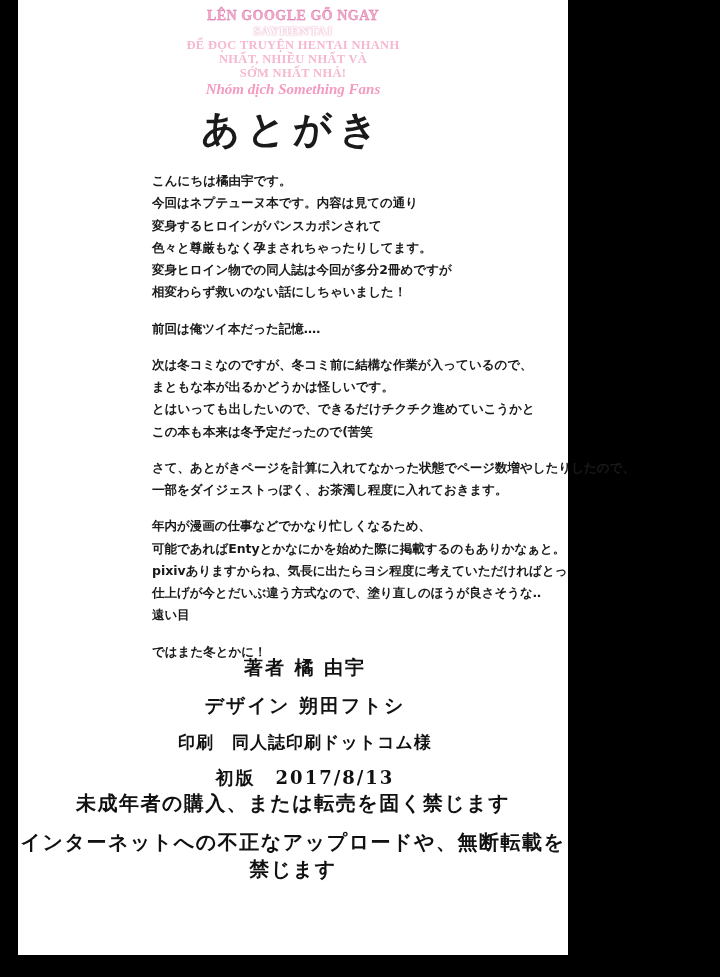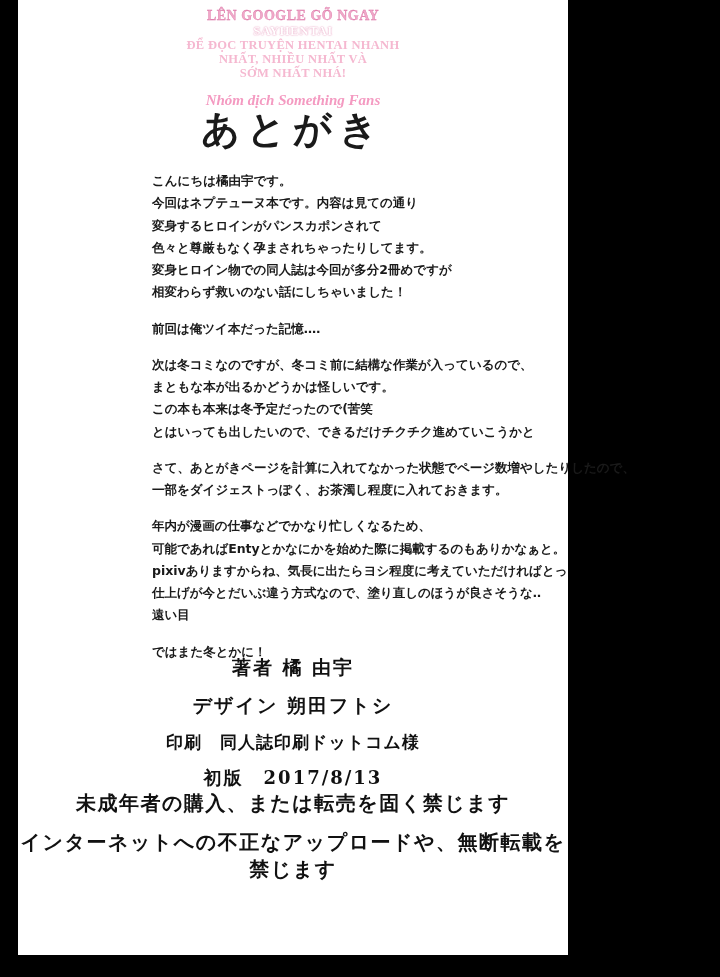--- a/index.html
+++ b/index.html
@@ -53,21 +53,21 @@
     font-size: 12.5px;
     letter-spacing: 0.3px;
     color: #f5b8d0;
   }
   .wm-sig {
     font-family: "Liberation Serif", serif;
     font-style: italic;
     font-weight: bold;
     font-size: 15px;
     color: #f49ac1;
-    margin-top: 12px;
+    margin-top: 1px;
   }
   .title {
     position: absolute;
     left: 0;
     top: 104px;
     width: 100%;
     text-align: center;
     font-family: "DejaVu Serif", serif;
     font-size: 38px;
     font-weight: bold;
@@ -86,21 +86,21 @@
     font-weight: bold;
   }
   .para {
     margin: 0 0 14px 0;
   }
   .para div {
     white-space: nowrap;
   }
   .credits {
     position: absolute;
-    left: 0;
+    left: 12px;
     top: 655px;
     width: 100%;
     text-align: center;
     color: #111111;
     font-family: "DejaVu Serif", serif;
   }
   .credit-line {
     font-size: 19px;
     font-weight: bold;
     letter-spacing: 2px;
@@ -156,22 +156,22 @@
       <div>色々と尊厳もなく孕まされちゃったりしてます。</div>
       <div>変身ヒロイン物での同人誌は今回が多分2冊めですが</div>
       <div>相変わらず救いのない話にしちゃいました！</div>
     </div>
     <div class="para">
       <div>前回は俺ツイ本だった記憶‥‥</div>
     </div>
     <div class="para">
       <div>次は冬コミなのですが、冬コミ前に結構な作業が入っているので、</div>
       <div>まともな本が出るかどうかは怪しいです。</div>
+      <div>とはいっても出したいので、できるだけチクチク進めていこうかと</div>
       <div>この本も本来は冬予定だったので(苦笑</div>
-      <div>とはいっても出したいので、できるだけチクチク進めていこうかと</div>
     </div>
     <div class="para">
       <div>さて、あとがきページを計算に入れてなかった状態でページ数増やしたりしたので、</div>
       <div>一部をダイジェストっぽく、お茶濁し程度に入れておきます。</div>
     </div>
     <div class="para">
       <div>年内が漫画の仕事などでかなり忙しくなるため、</div>
       <div>可能であればEntyとかなにかを始めた際に掲載するのもありかなぁと。</div>
       <div>pixivありますからね、気長に出たらヨシ程度に考えていただければとっ</div>
       <div>仕上げが今とだいぶ違う方式なので、塗り直しのほうが良さそうな‥</div>

